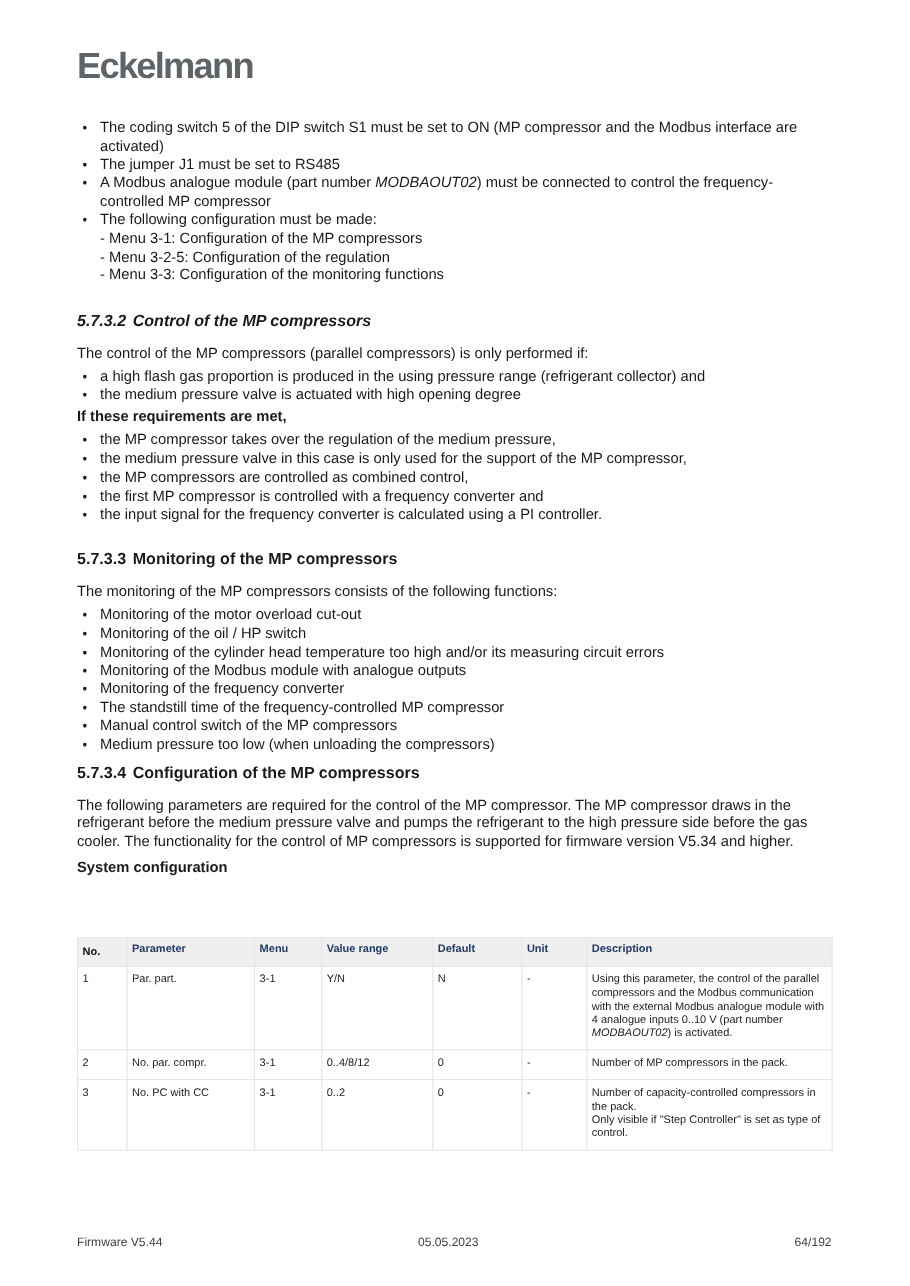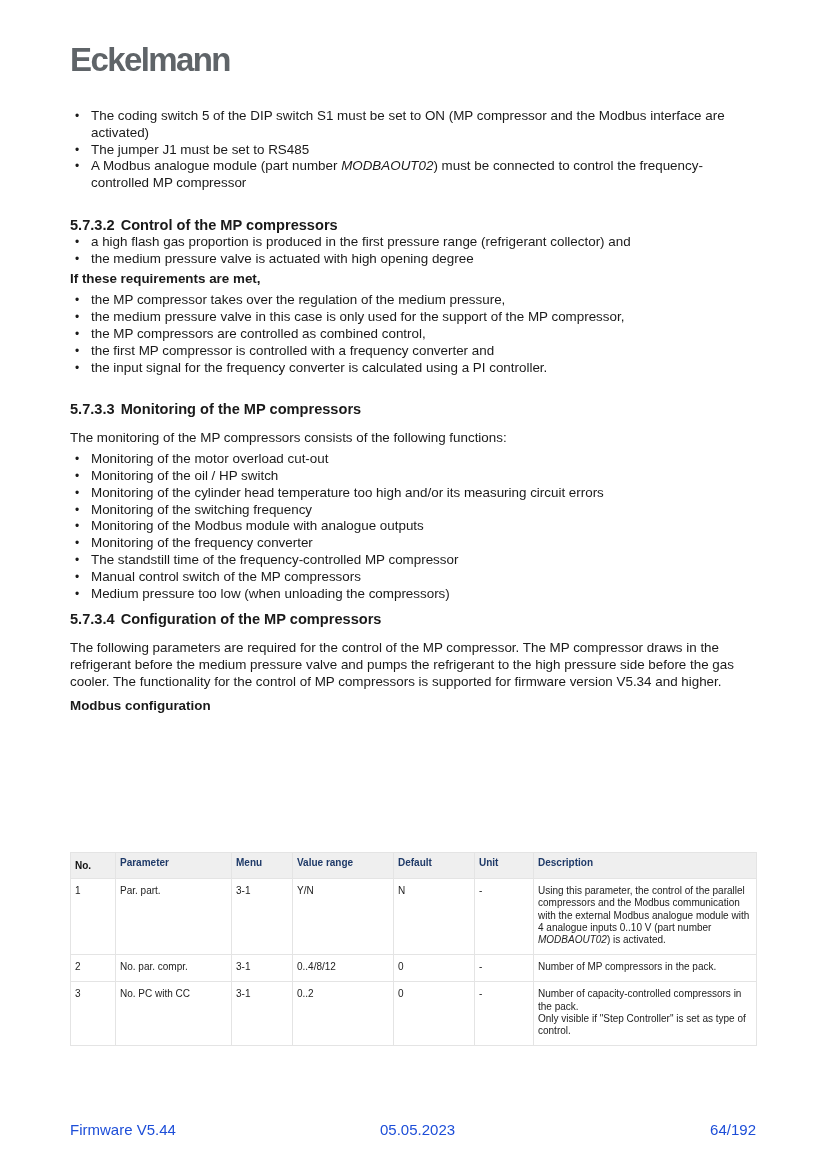--- a/index.html
+++ b/index.html
@@ -58,21 +58,21 @@
       font-weight: bold;
       margin: 0;
       line-height: 18px;
     }
     h3 .num {
       margin-right: 6px;
     }
     p {
       margin: 0;
     }
-    .sec1 { margin-top: 24px; }
+    .sec1 { margin-top: 24px; font-style: italic; }
     .sec1-intro { margin-top: 12px; margin-bottom: 4px; }
     .sec1-if { margin-top: 3px; margin-bottom: 5px; font-weight: bold; }
     .sec2 { margin-top: 24px; }
     .sec2-intro { margin-top: 12px; margin-bottom: 4px; }
     .sec3 { margin-top: 8px; }
     .sec3-intro { margin-top: 12px; }
     h4 {
       font-size: 13.4px;
       font-weight: bold;
       margin: 7px 0 0 0;
@@ -108,73 +108,79 @@
       padding-bottom: 6px;
     }
     table.params td {
       color: #222222;
       padding-top: 6px;
       padding-bottom: 8px;
     }
     .footer {
       position: absolute;
       top: 1122px;
-      font-size: 15px;
+      font-size: 11px;
       line-height: 16px;
-      color: #1d4ed8;
+      color: #404040;
     }
     .footer.left { left: 70px; }
     .footer.center { left: 380px; }
     .footer.right { right: 71px; }
     em { font-style: italic; }
   </style>
 </head>
 <body>
 
 <div class="logo">Eckelmann</div>
 
 <div class="content">
 
   <ul class="bullets">
     <li>The coding switch 5 of the DIP switch S1 must be set to ON (MP compressor and the Modbus interface are activated)</li>
     <li>The jumper J1 must be set to RS485</li>
     <li><span>A Modbus analogue module (part number </span><em>MODBAOUT02</em><span>) must be connected to control the frequency-controlled MP compressor</span></li>
+    <li>
+      <span class="sub">The following configuration must be made:</span>
+      <span class="sub">- Menu 3-1: Configuration of the MP compressors</span>
+      <span class="sub">- Menu 3-2-5: Configuration of the regulation</span>
+      <span class="sub">- Menu 3-3: Configuration of the monitoring functions</span>
+    </li>
   </ul>
 
   <h3 class="sec1"><span class="num">5.7.3.2</span><span>Control of the MP compressors</span></h3>
-  <ul class="bullets">
-    <li>a high flash gas proportion is produced in the first pressure range (refrigerant collector) and</li>
+  <p class="sec1-intro">The control of the MP compressors (parallel compressors) is only performed if:</p>
+  <ul class="bullets">
+    <li>a high flash gas proportion is produced in the using pressure range (refrigerant collector) and</li>
     <li>the medium pressure valve is actuated with high opening degree</li>
   </ul>
   <p class="sec1-if">If these requirements are met,</p>
   <ul class="bullets">
     <li>the MP compressor takes over the regulation of the medium pressure,</li>
     <li>the medium pressure valve in this case is only used for the support of the MP compressor,</li>
     <li>the MP compressors are controlled as combined control,</li>
     <li>the first MP compressor is controlled with a frequency converter and</li>
     <li>the input signal for the frequency converter is calculated using a PI controller.</li>
   </ul>
 
   <h3 class="sec2"><span class="num">5.7.3.3</span><span>Monitoring of the MP compressors</span></h3>
   <p class="sec2-intro">The monitoring of the MP compressors consists of the following functions:</p>
   <ul class="bullets">
     <li>Monitoring of the motor overload cut-out</li>
     <li>Monitoring of the oil / HP switch</li>
     <li>Monitoring of the cylinder head temperature too high and/or its measuring circuit errors</li>
-    <li>Monitoring of the switching frequency</li>
     <li>Monitoring of the Modbus module with analogue outputs</li>
     <li>Monitoring of the frequency converter</li>
     <li>The standstill time of the frequency-controlled MP compressor</li>
     <li>Manual control switch of the MP compressors</li>
     <li>Medium pressure too low (when unloading the compressors)</li>
   </ul>
 
   <h3 class="sec3"><span class="num">5.7.3.4</span><span>Configuration of the MP compressors</span></h3>
   <p class="sec3-intro">The following parameters are required for the control of the MP compressor. The MP compressor draws in the refrigerant before the medium pressure valve and pumps the refrigerant to the high pressure side before the gas cooler. The functionality for the control of MP compressors is supported for firmware version V5.34 and higher.</p>
-  <h4>Modbus configuration</h4>
+  <h4>System configuration</h4>
 </div>
 
 <table class="params">
   <colgroup>
     <col style="width:45px">
     <col style="width:116px">
     <col style="width:61px">
     <col style="width:101px">
     <col style="width:81px">
     <col style="width:59px">

